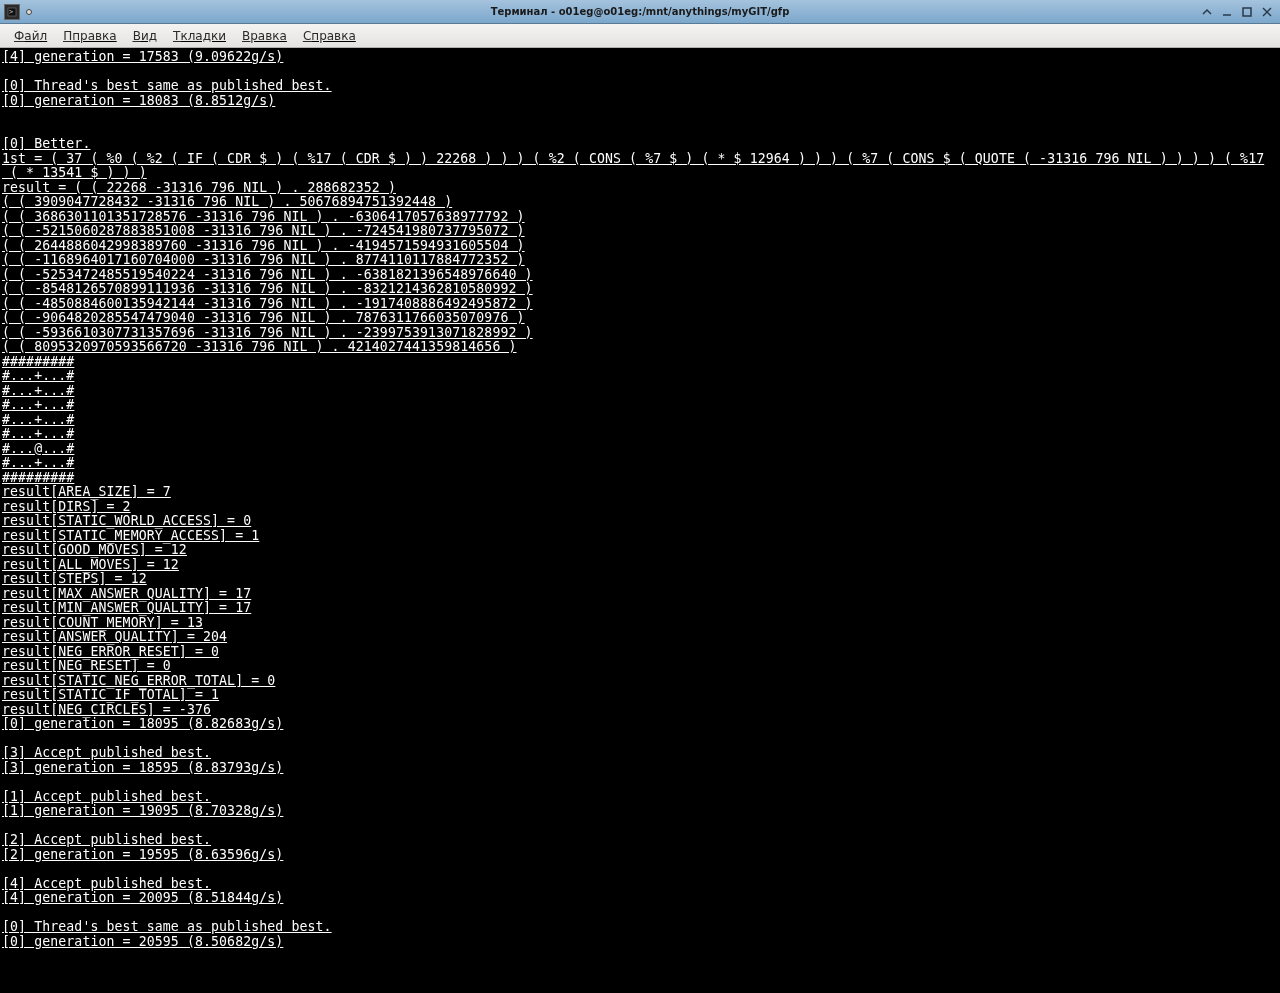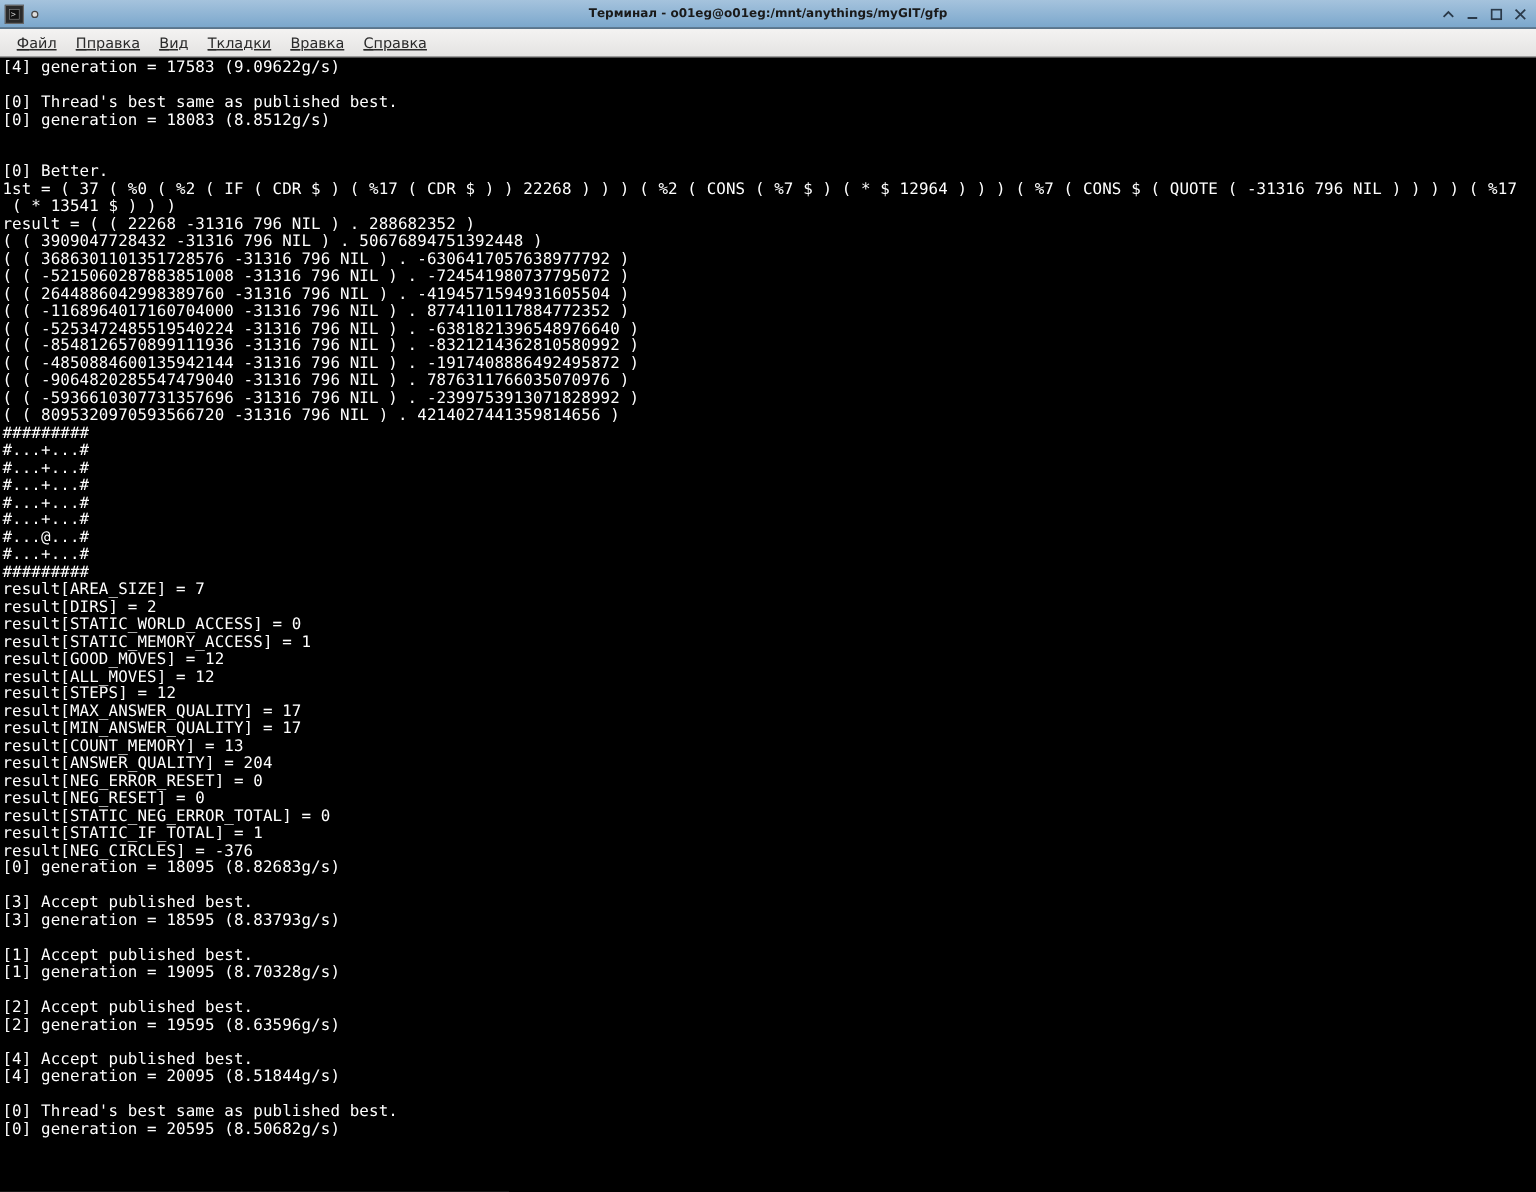--- a/index.html
+++ b/index.html
@@ -81,20 +81,21 @@
       background: #000;
       color: #fff;
       font-family: "DejaVu Sans Mono", "Liberation Mono", Consolas, monospace;
       font-size: 13.2px;
       line-height: 14.5px;
       padding: 2px 0 0 2px;
       height: 945px;
       overflow: hidden;
       white-space: pre;
       letter-spacing: 0.1px;
+      text-decoration: underline;
     }
   </style>
 </head>
 <body>
 
 <div class="titlebar">
   <span class="titlebar-icon">
     <svg viewBox="0 0 10 10" width="10" height="10">
         <rect x="1" y="1" width="8" height="8" fill="#111" stroke="#888" stroke-width="0.5"></rect>
         <text x="2" y="7" font-size="7" fill="#ccc" font-family="monospace">&gt;</text>

